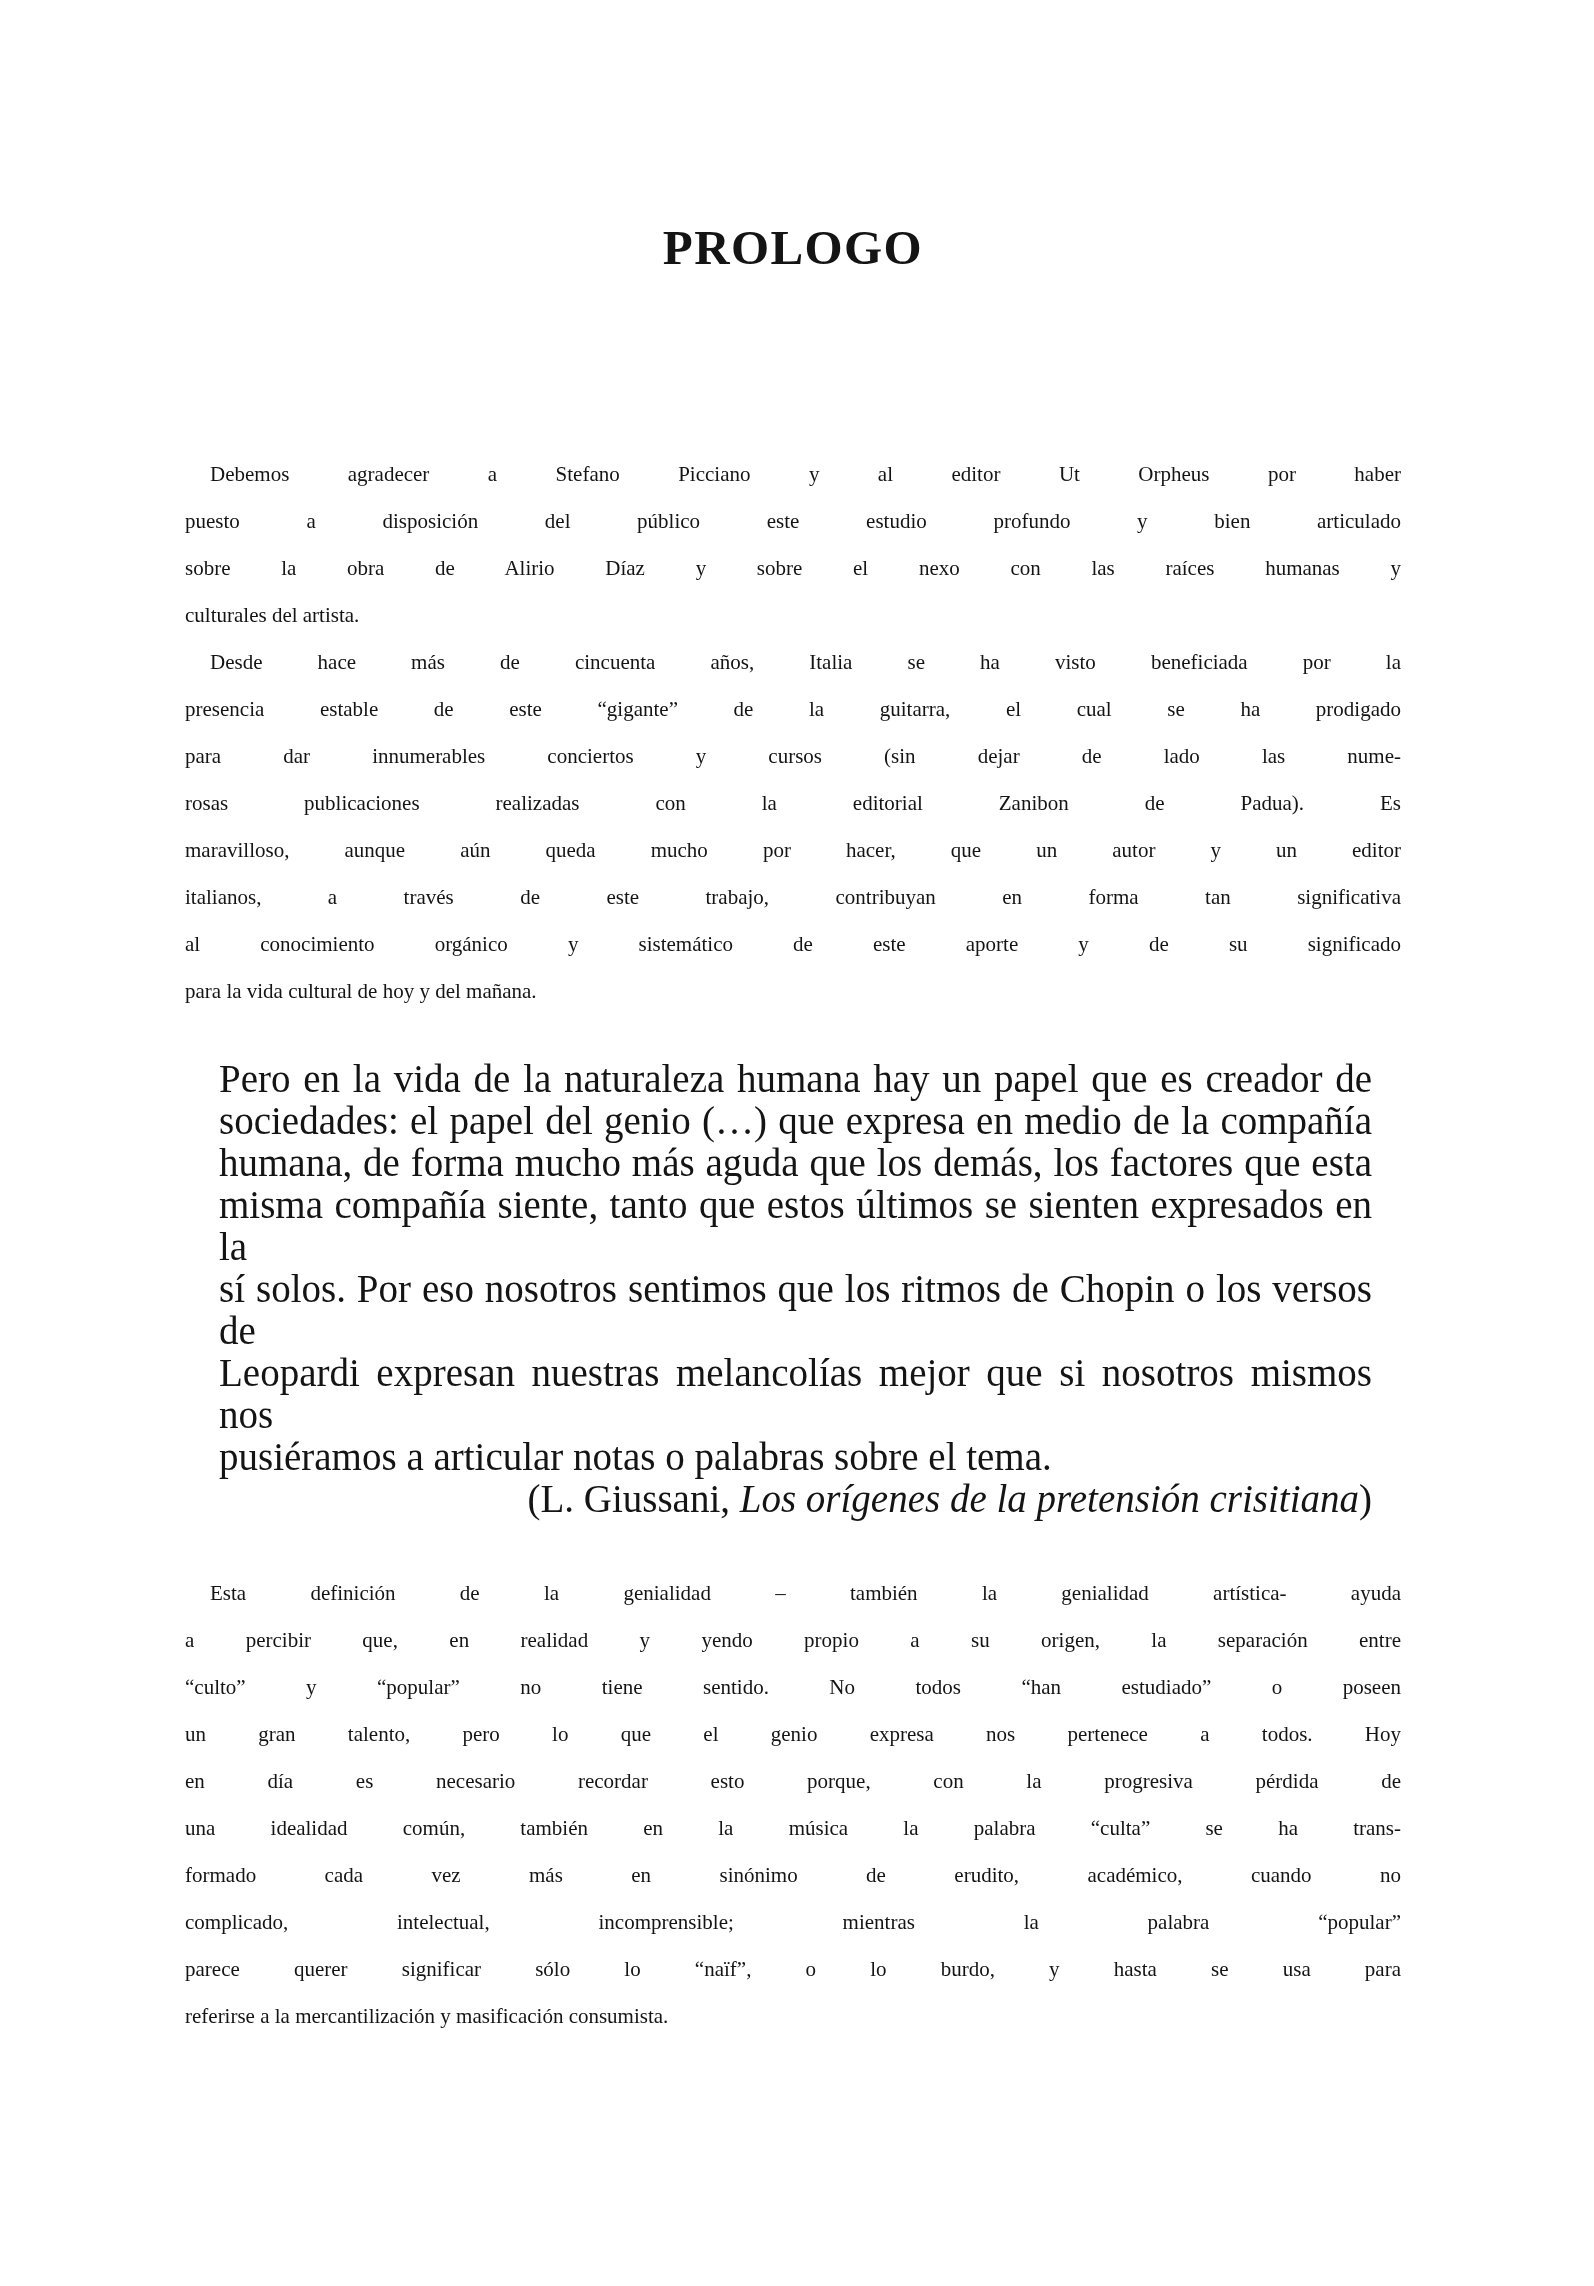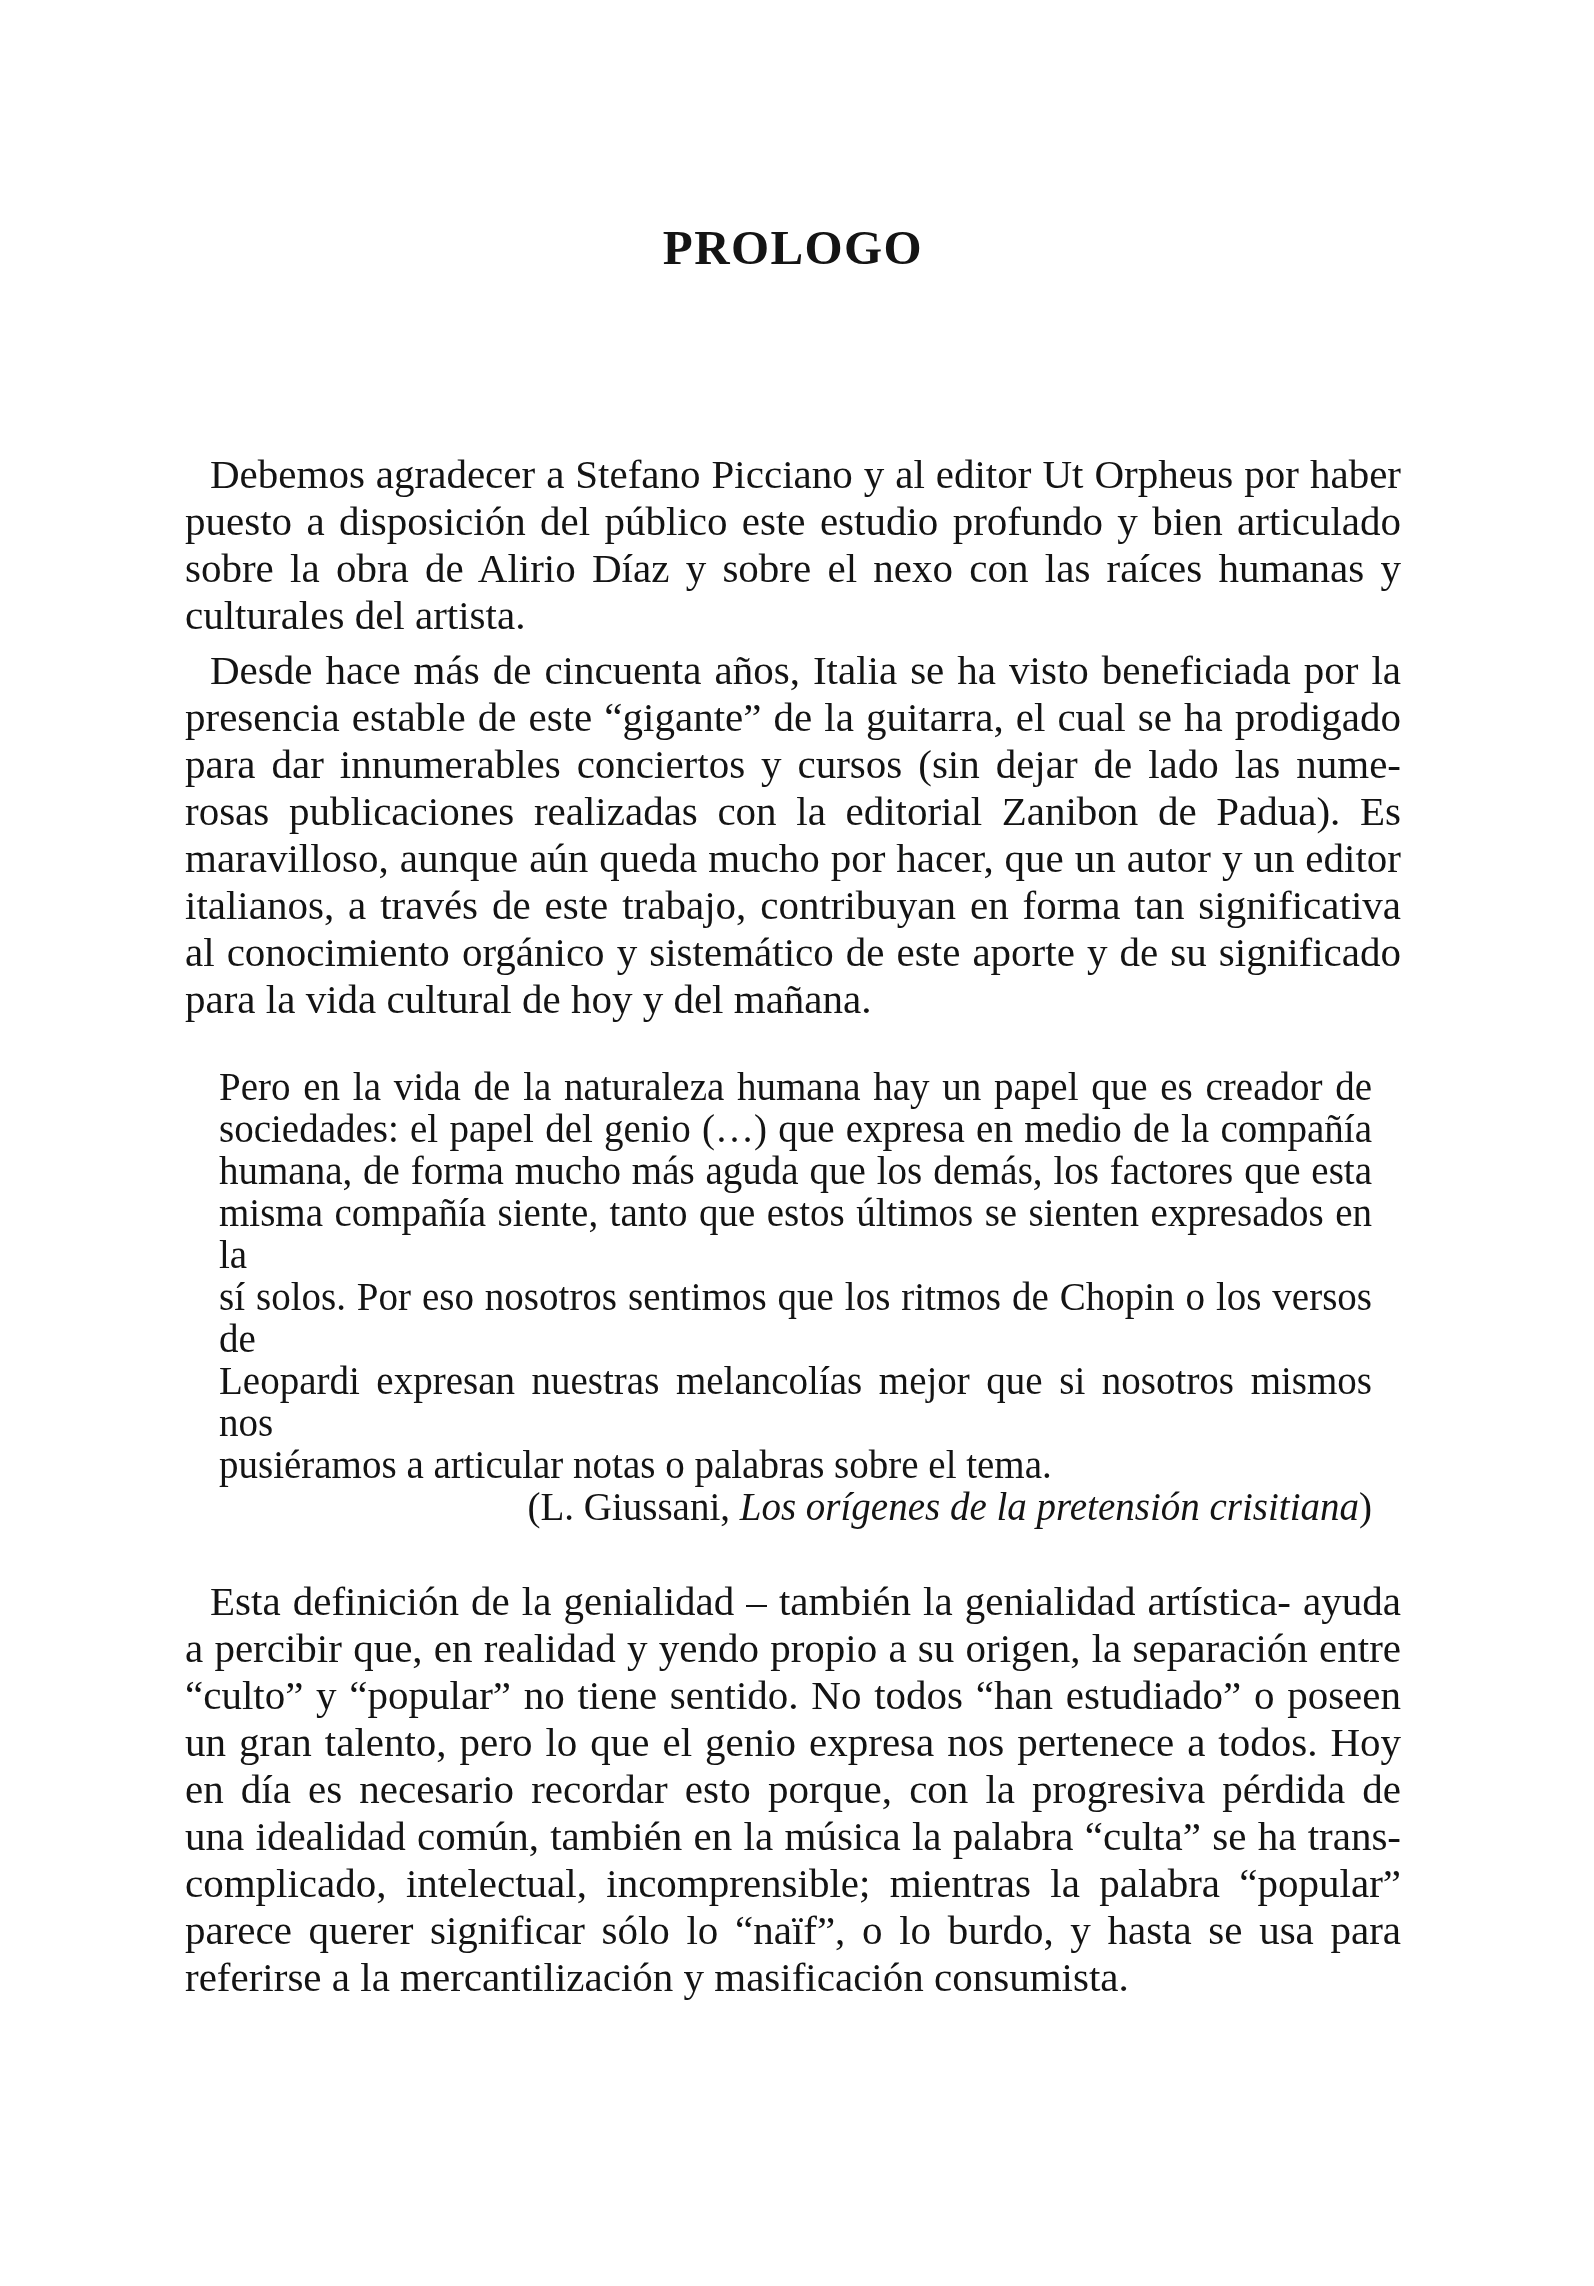--- a/index.html
+++ b/index.html
@@ -23,23 +23,22 @@
   }
   .title {
     margin: 0 0 178px 0;
     font-size: 49px;
     line-height: 50px;
     font-weight: bold;
     letter-spacing: 1.4px;
     text-align: center;
   }
   .para {
-    font-size: 41px;
+    font-size: 21px;
     line-height: 47px;
-    margin-top: 8px;
   }
   .para .line {
     text-align: justify;
     text-align-last: justify;
   }
   .para .line.last {
     text-align-last: left;
   }
   .para.body .line.first {
     text-indent: 25px;
@@ -90,19 +89,20 @@
         <div class="line last">pusiéramos a articular notas o palabras sobre el tema.</div>
         <div class="attribution"><span>(L. Giussani, </span><em>Los orígenes de la pretensión crisitiana</em><span>)</span></div>
       </div>
       <div class="para body">
         <div class="line first">Esta definición de la genialidad – también la genialidad artística- ayuda</div>
         <div class="line">a percibir que, en realidad y yendo propio a su origen, la separación entre</div>
         <div class="line">“culto” y “popular” no tiene sentido. No todos “han estudiado” o poseen</div>
         <div class="line">un gran talento, pero lo que el genio expresa nos pertenece a todos. Hoy</div>
         <div class="line">en día es necesario recordar esto porque, con la progresiva pérdida de</div>
         <div class="line">una idealidad común, también en la música la palabra “culta” se ha trans-</div>
+        <div class="line">formado cada vez más en sinónimo de erudito, académico, cuando no</div>
         <div class="line">complicado, intelectual, incomprensible; mientras la palabra “popular”</div>
         <div class="line">parece querer significar sólo lo “naïf”, o lo burdo, y hasta se usa para</div>
         <div class="line last">referirse a la mercantilización y masificación consumista.</div>
       </div>
     </div>
 </div>
 
 
 </body></html>

